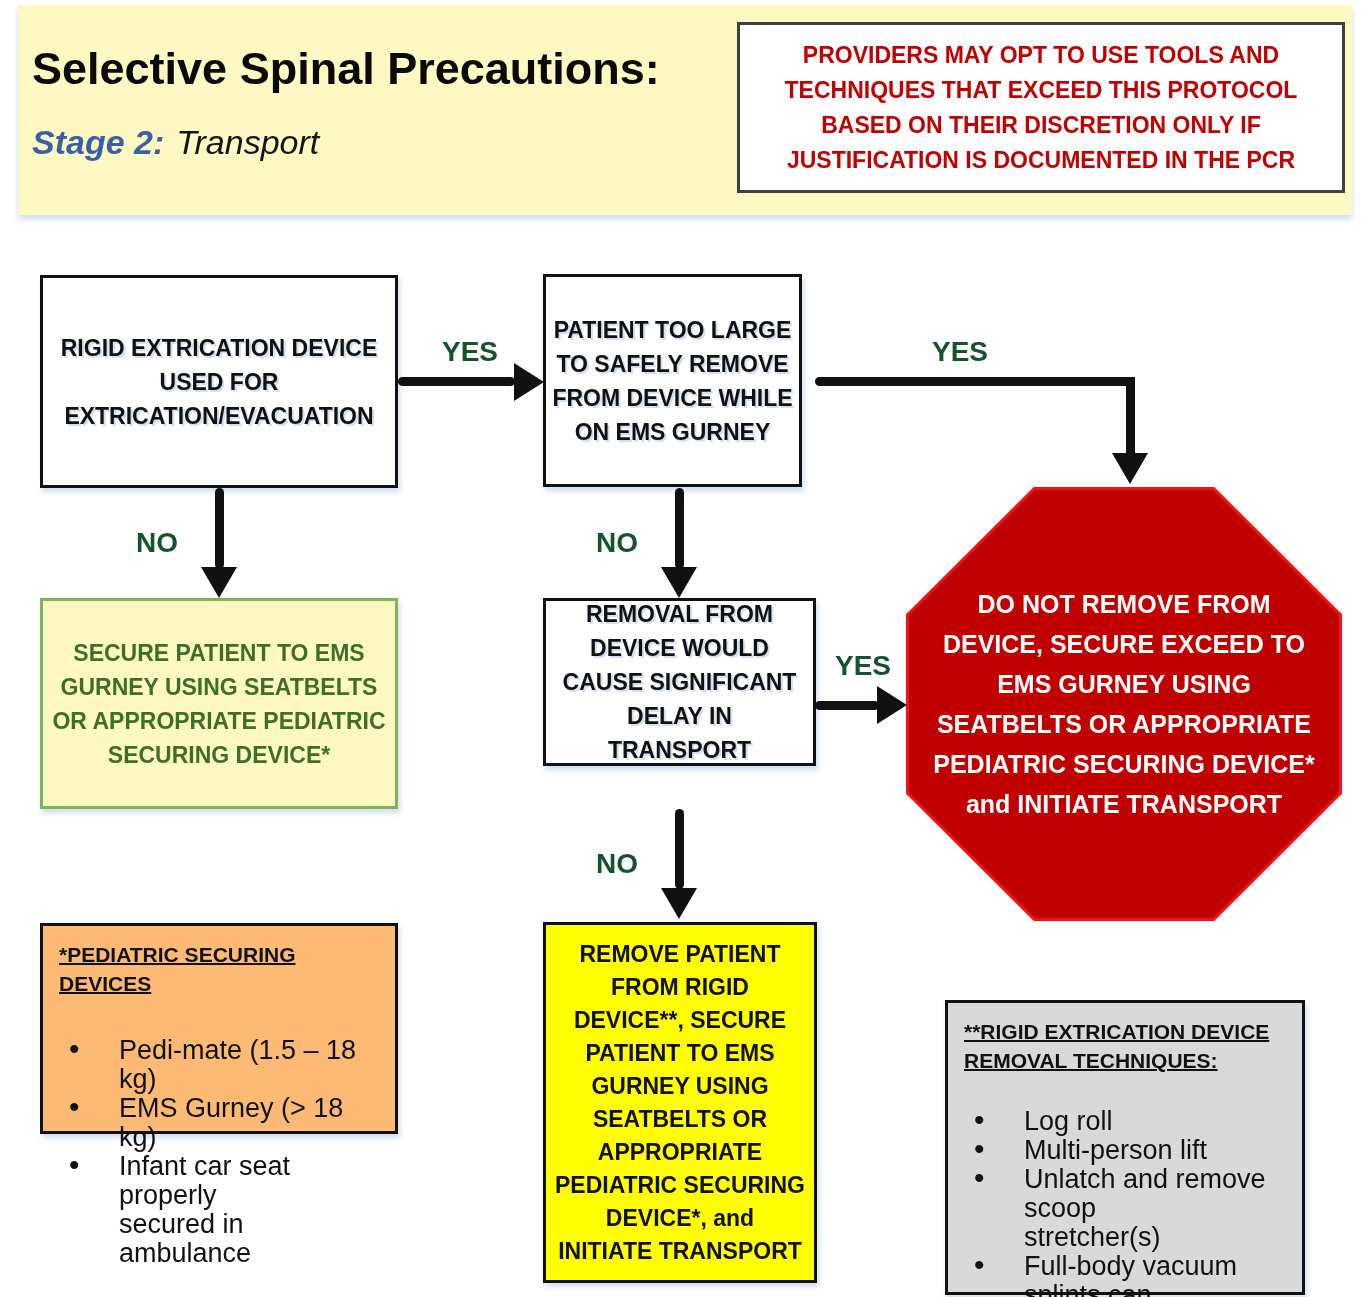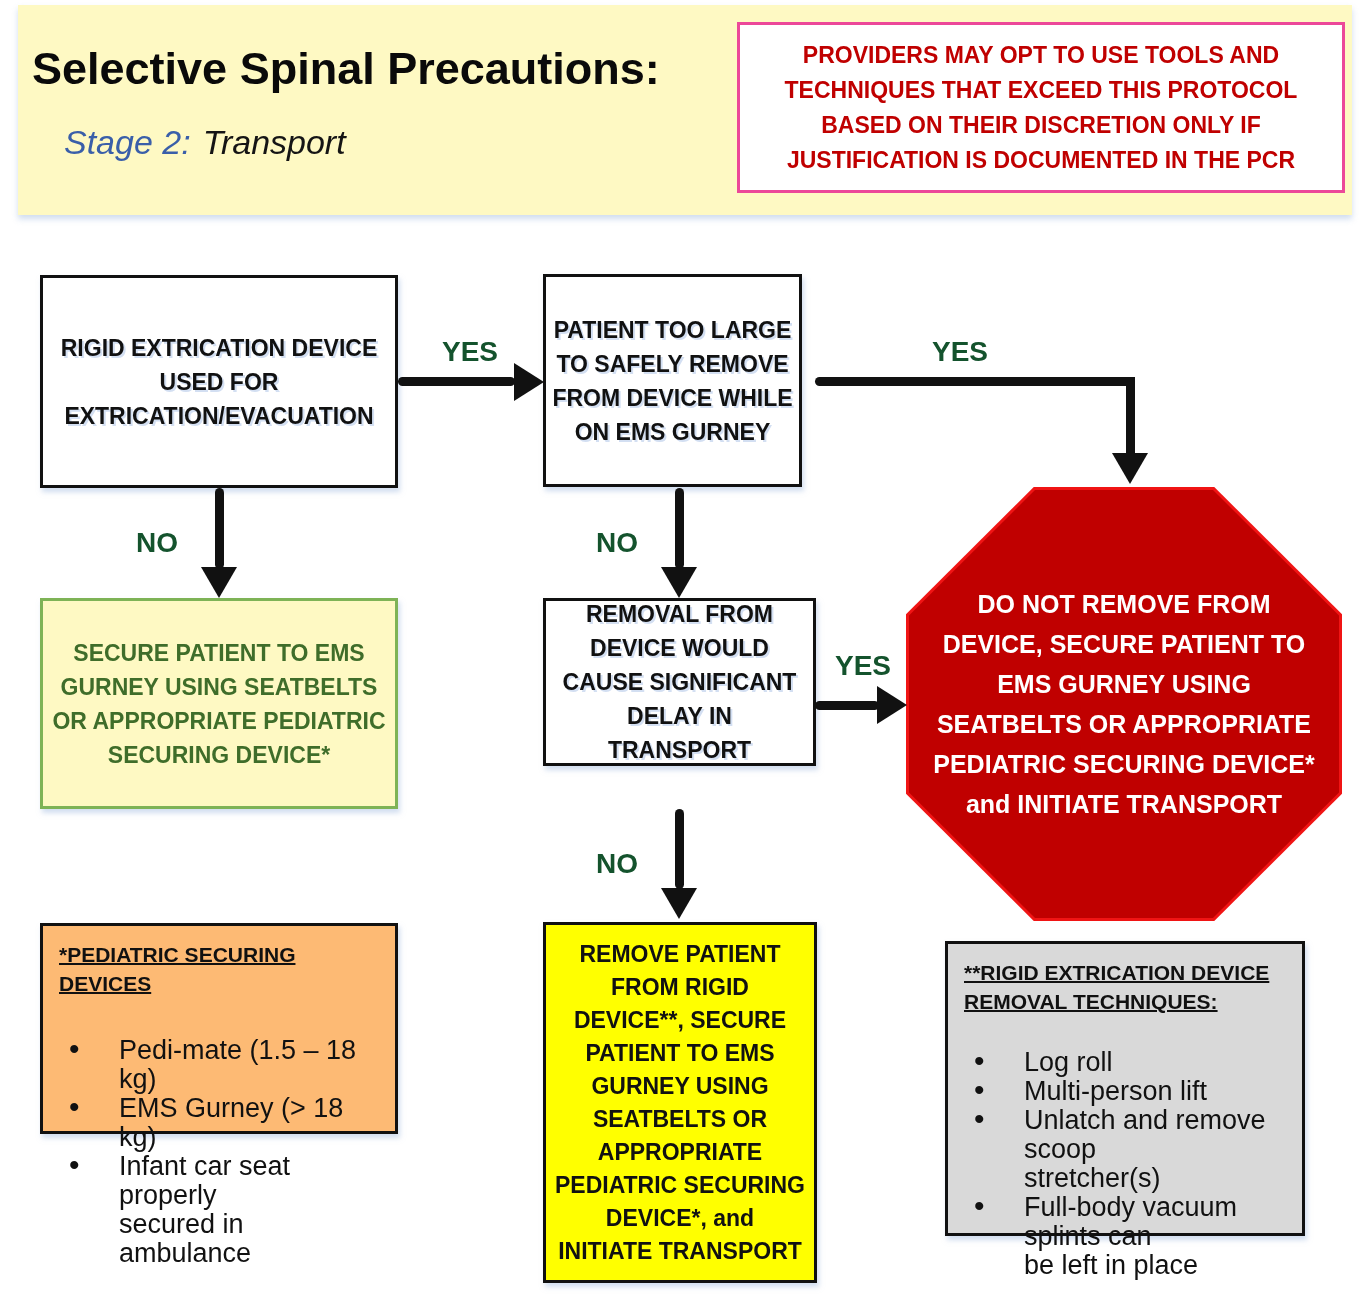--- a/index.html
+++ b/index.html
@@ -5,24 +5,24 @@
   html,body{margin:0;padding:0;background:#ffffff;}
   #page{
     position:relative;width:1371px;height:1297px;overflow:hidden;
     font-family:"Liberation Sans",sans-serif;background:#ffffff;
   }
   .abs{position:absolute;box-sizing:border-box;}
   
   #header{left:18px;top:5px;width:1334px;height:210px;box-shadow:0 4px 6px rgba(150,180,220,.45);}
   #page-title{left:14px;top:38px;font-size:45px;font-weight:bold;color:#0a0a0a;white-space:nowrap;}
   #stage-subtitle{left:14px;top:118px;font-size:34px;font-style:italic;white-space:nowrap;}
-  #stage-subtitle .stage-label{font-weight:normal;margin-left:32px;}
+  #stage-subtitle .stage-label{font-weight:bold;}
   #stage-subtitle .stage-value{color:#151515;margin-left:12px;}
   #warning-box{
-    left:737px;top:22px;width:608px;height:171px;background:#ffffff;border:3px solid #ec4899;
+    left:737px;top:22px;width:608px;height:171px;background:#ffffff;border:3px solid #404040;
     display:flex;align-items:center;justify-content:center;text-align:center;
     font-weight:bold;font-size:23px;line-height:35px;white-space:pre-line;padding:0 14px;
   }
   
   .node{
     background:#ffffff;border:3px solid #111111;display:flex;align-items:center;justify-content:center;
     text-align:center;font-weight:bold;font-size:23px;line-height:34px;color:#111111;
     white-space:pre-line;box-shadow:2px 4px 5px rgba(165,190,225,.5);
   }
   .node.white{text-shadow:2px 2px 0 #d3dff2;}
@@ -42,21 +42,21 @@
     clip-path:polygon(29.3% 0%,70.7% 0%,100% 29.3%,100% 70.7%,70.7% 100%,29.3% 100%,0% 70.7%,0% 29.3%);
     display:flex;align-items:center;justify-content:center;text-align:center;
     color:#ffffff;font-weight:bold;font-size:25px;line-height:40px;white-space:pre-line;padding:0 20px;box-sizing:border-box;
   }
   
   .note{
     border:3px solid #111111;padding:14px 16px;color:#111111;
     box-shadow:2px 4px 5px rgba(165,190,225,.5);
   }
   #note-pediatric{left:40px;top:923px;width:358px;height:211px;}
-  #note-removal{left:945px;top:941px;width:360px;height:295px;}
+  #note-removal{left:945px;top:1000px;width:360px;height:295px;}
   .note .note-title{font-weight:bold;font-size:21px;text-decoration:underline;text-decoration-thickness:2px;line-height:29px;white-space:pre-line;}
   .note ul{list-style:none;margin:0;padding:0;}
   #note-pediatric ul{margin-top:38px;}
   #note-removal ul{margin-top:32px;}
   .note li{position:relative;padding-left:60px;font-size:27px;line-height:29px;white-space:pre-line;}
   .note li::before{content:"\2022";position:absolute;left:10px;top:-2px;font-size:30px;}
   
   .shaft{background:#111111;border-radius:5px;}
   .head{width:0;height:0;}
   .head.right{border-top:19px solid transparent;border-bottom:19px solid transparent;border-left:30px solid #111111;}
@@ -106,21 +106,21 @@
 PATIENT TO EMS
 GURNEY USING
 SEATBELTS OR
 APPROPRIATE
 PEDIATRIC SECURING
 DEVICE*, and
 INITIATE TRANSPORT</div>
 
   <div id="octagon-outer" class="abs" style="background: rgb(240, 20, 20);">
     <div id="octagon-inner" style="background: rgb(192, 0, 0);">DO NOT REMOVE FROM
-DEVICE, SECURE PATIENT TO
+DEVICE, SECURE EXCEED TO
 EMS GURNEY USING
 SEATBELTS OR APPROPRIATE
 PEDIATRIC SECURING DEVICE*
 and INITIATE TRANSPORT</div>
   </div>
 
   <div id="note-pediatric" class="abs note" style="background: #fdba74;">
     <div class="note-title">*PEDIATRIC SECURING DEVICES</div>
     <ul>
         <li>Pedi-mate (1.5 – 18 kg)</li>

